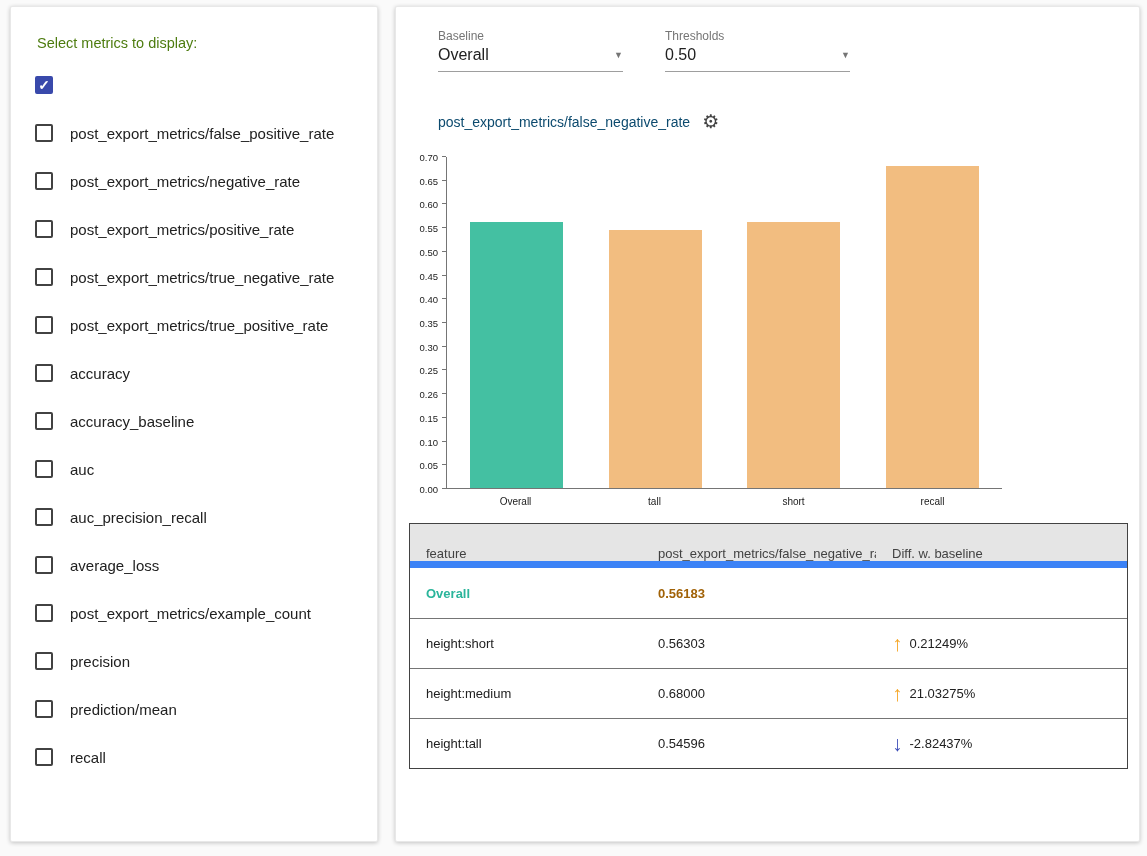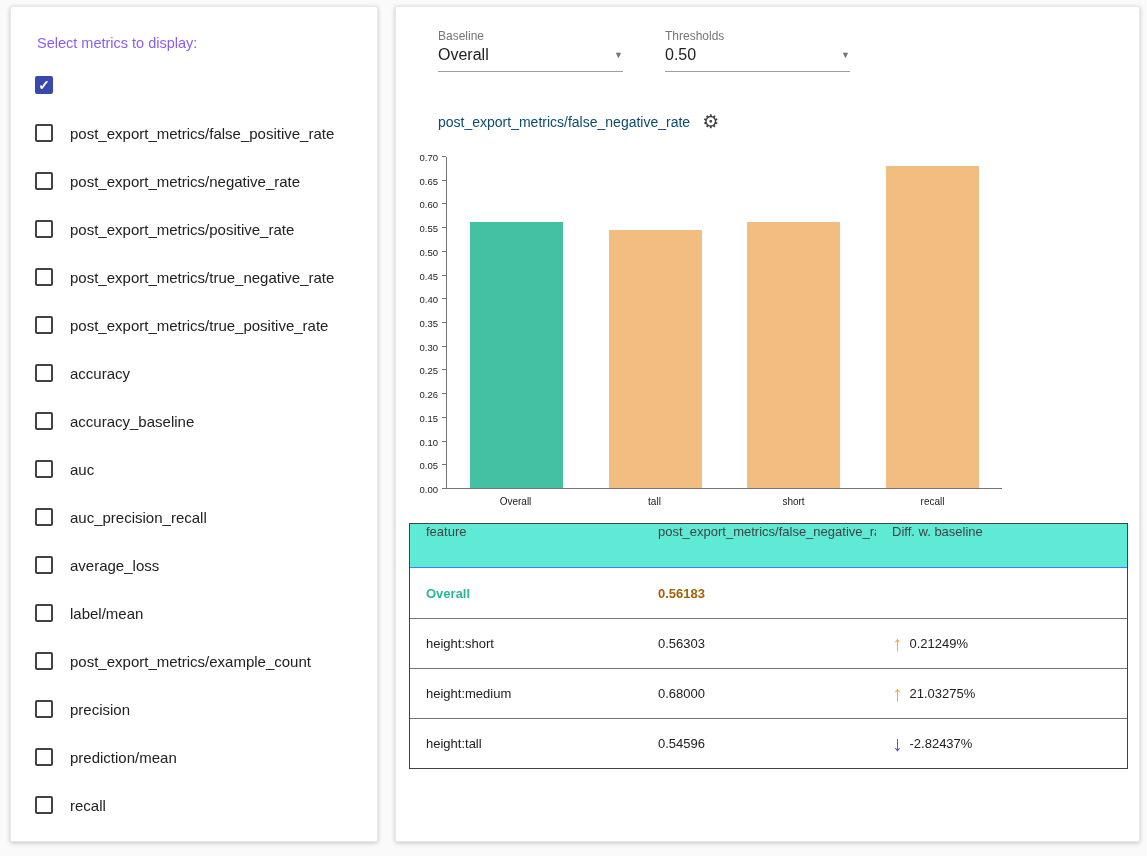--- a/index.html
+++ b/index.html
@@ -12,21 +12,21 @@
   }
   .card {
     position: absolute;
     background: #ffffff;
     border: 1px solid #e8e8e8;
     box-shadow: 0 1px 4px rgba(0,0,0,0.22);
     border-radius: 2px;
   }
   
   #metrics-card { left: 10px; top: 6px; width: 368px; height: 836px; padding: 26px 24px 10px 24px; overflow: hidden; }
-  .metrics-title { font-size: 14.5px; color: #8b5cf6; margin: 2px 0 10px 2px; }
+  .metrics-title { font-size: 14.5px; color: #4d7c0f; margin: 2px 0 10px 2px; }
   .metric-item { display: flex; align-items: center; height: 48px; cursor: pointer; }
   .checkbox {
     width: 18px; height: 18px; flex: none;
     border: 2px solid #424242; border-radius: 2px;
     display: flex; align-items: center; justify-content: center;
   }
   .checkbox.checked { background: #3949ab; border-color: #3949ab; color: #fff; font-size: 14px; font-weight: bold; line-height: 1; }
   .metric-label { margin-left: 17px; font-size: 15px; color: #212121; white-space: nowrap; }
   .metric-item.selected .metric-label { font-weight: bold; }
 
@@ -56,21 +56,21 @@
     border-left: 1px solid #757575; border-bottom: 1px solid #757575;
     display: flex; align-items: flex-end;
   }
   .bar-slot { flex: 1; height: 100%; display: flex; justify-content: center; align-items: flex-end; }
   .bar { width: 93px; }
   .x-axis { display: flex; width: 556px; margin-top: 7px; }
   .x-label { flex: 1; text-align: center; font-size: 10px; color: #212121; }
 
   
   .table { width: 719px; margin-top: 16px; border: 1px solid #424242; background: #fff; }
-  .thead { display: flex; background: #5eead4; height: 44px; align-items: flex-start; border-bottom: 1px solid #3b82f6; }
+  .thead { display: flex; background: #e5e5e5; height: 44px; align-items: flex-end; border-bottom: 7px solid #3b82f6; }
   .trow { display: flex; height: 50px; align-items: center; border-top: 1px solid #757575; }
   .trow:first-child { border-top: none; }
   .tcell { padding: 0 16px; font-size: 13px; color: #212121; white-space: nowrap; overflow: hidden; }
   .col-feature { width: 232px; flex: none; }
   .col-value { width: 234px; flex: none; }
   .col-diff { flex: 1; display: flex; align-items: center; }
   .th { color: #424242; font-size: 13px; }
   .arrow { font-size: 21px; font-weight: bold; margin-right: 7px; line-height: 1; }
 </style>
 </head>
@@ -114,24 +114,20 @@
         <span class="checkbox"></span>
         <span class="metric-label">auc</span>
       </div>
       <div class="metric-item">
         <span class="checkbox"></span>
         <span class="metric-label">auc_precision_recall</span>
       </div>
       <div class="metric-item">
         <span class="checkbox"></span>
         <span class="metric-label">average_loss</span>
-      </div>
-      <div class="metric-item">
-        <span class="checkbox"></span>
-        <span class="metric-label">label/mean</span>
       </div>
       <div class="metric-item">
         <span class="checkbox"></span>
         <span class="metric-label">post_export_metrics/example_count</span>
       </div>
       <div class="metric-item">
         <span class="checkbox"></span>
         <span class="metric-label">precision</span>
       </div>
       <div class="metric-item">

